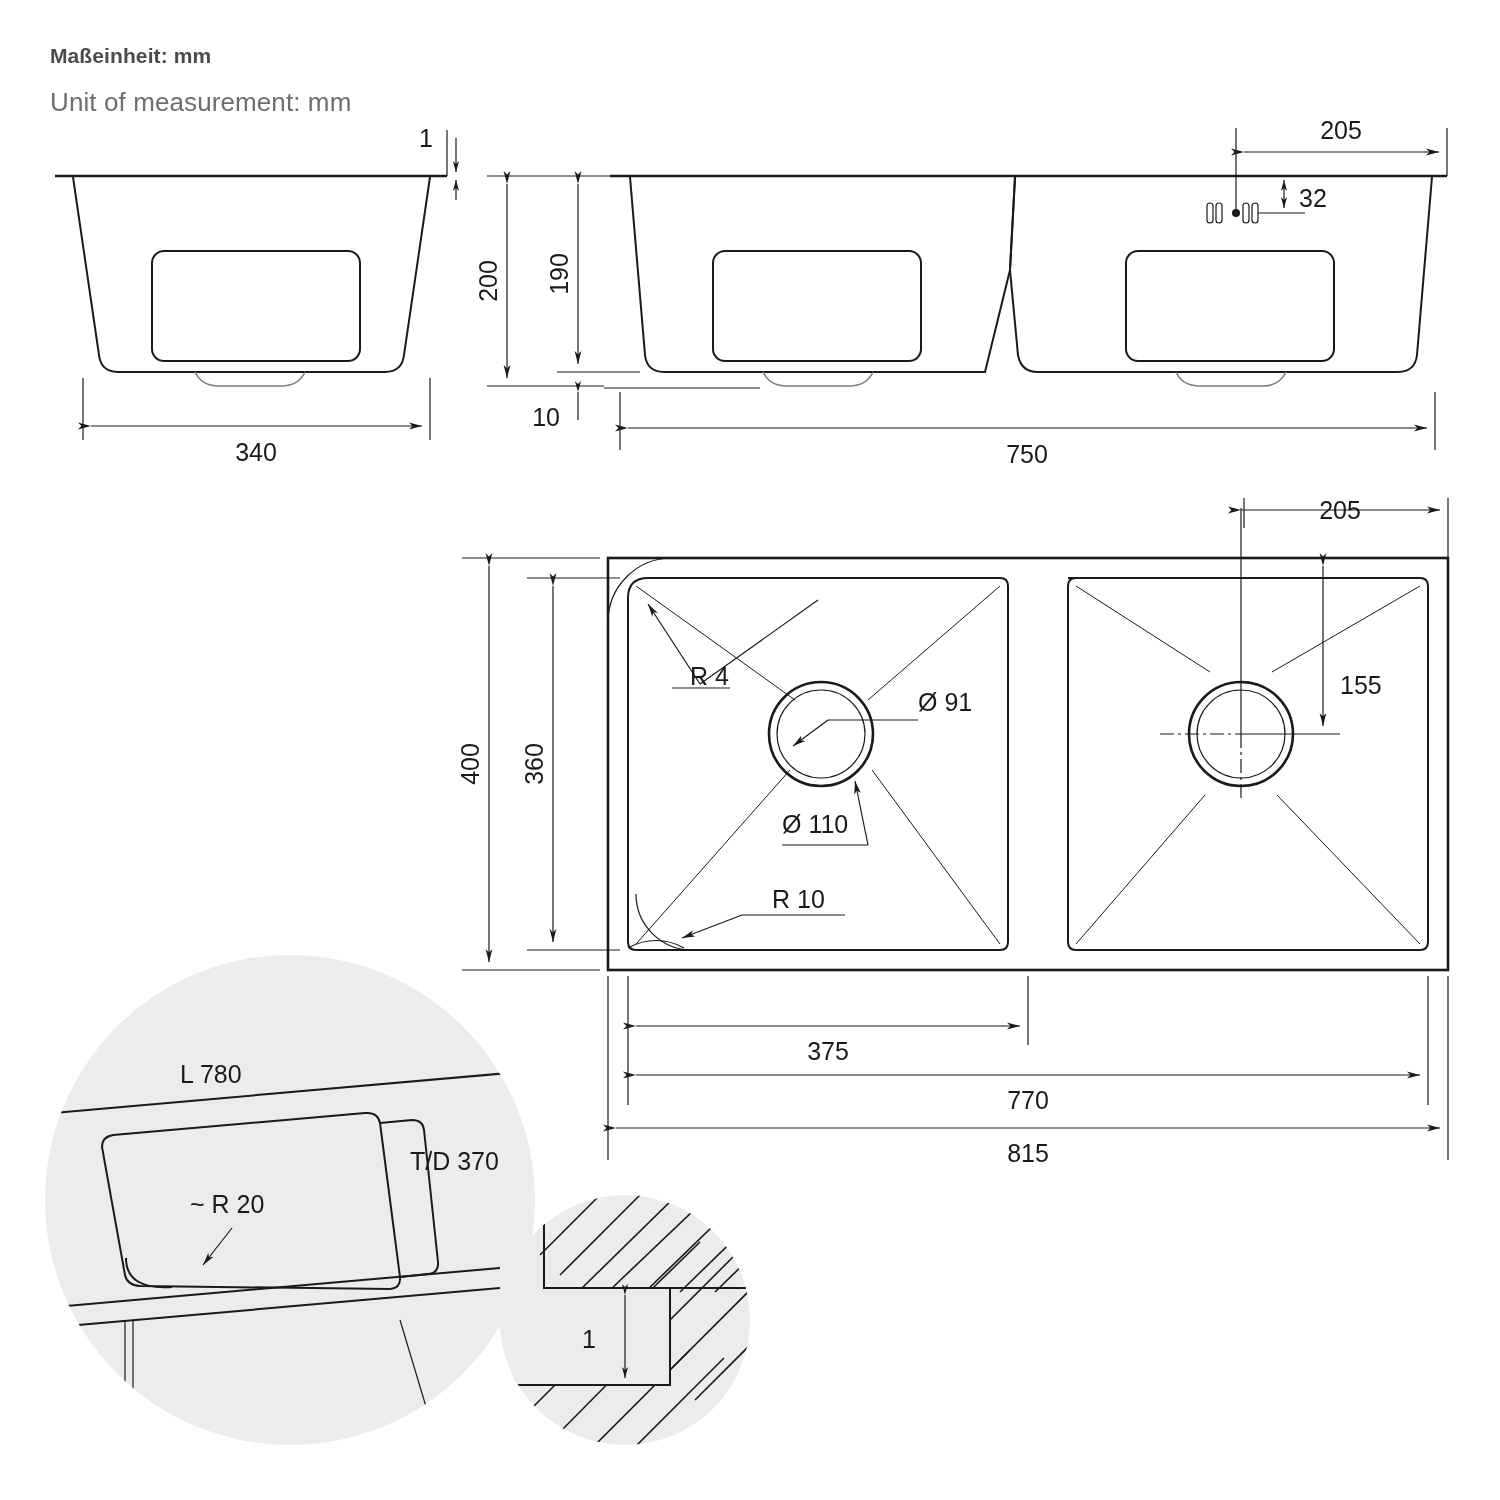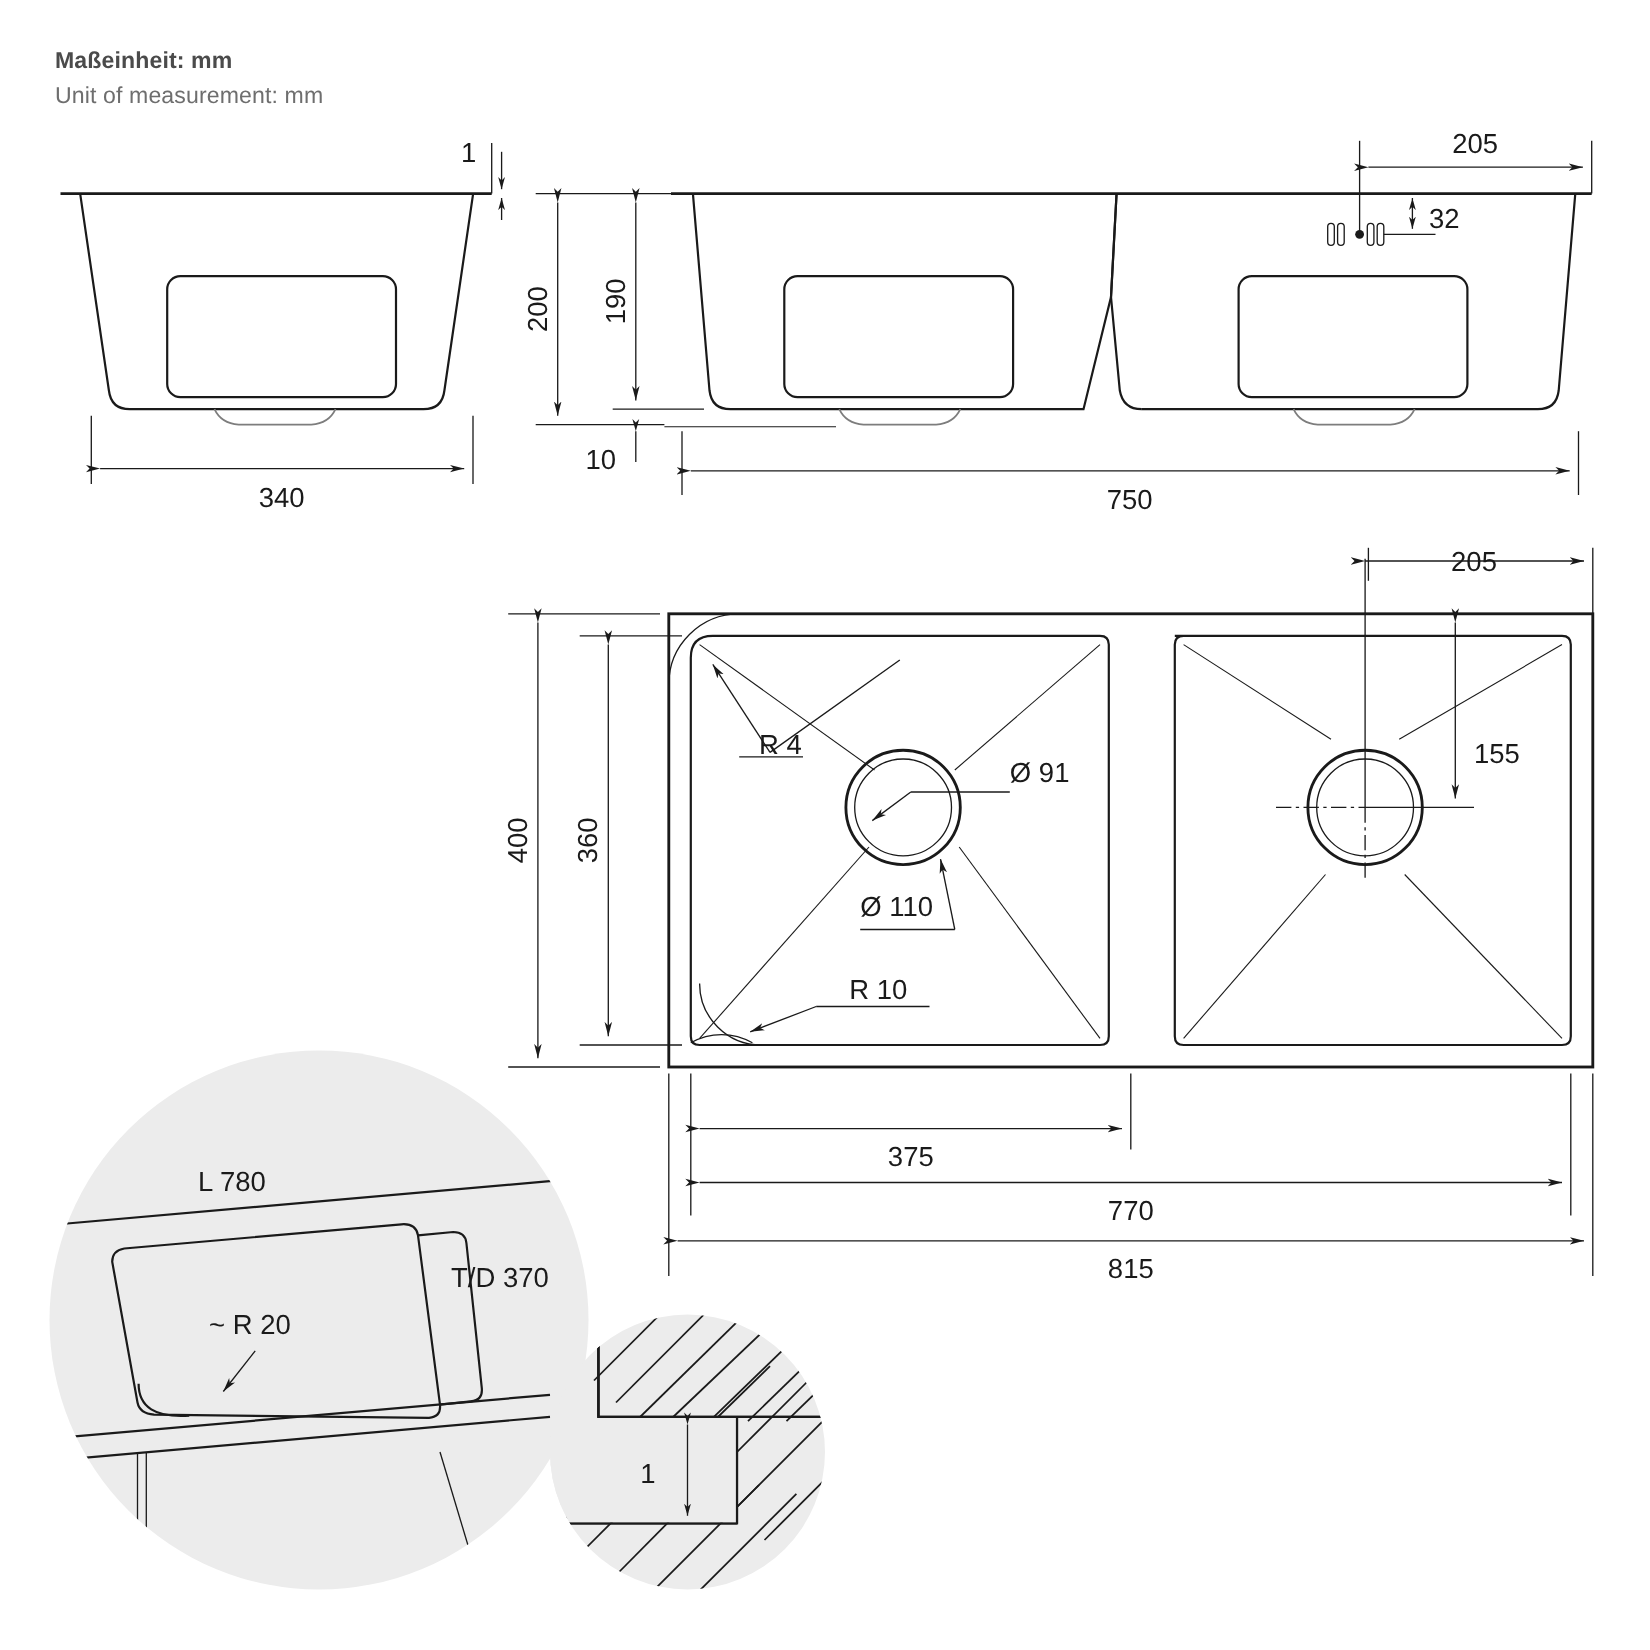--- a/index.html
+++ b/index.html
@@ -1,20 +1,20 @@
 <!DOCTYPE html>
 <html><head>
 <meta charset="utf-8">
 <style>
   html,body{margin:0;padding:0;background:#ffffff;}
   body{width:1500px;height:1500px;font-family:"Liberation Sans",sans-serif;overflow:hidden;}
   #stage{position:relative;width:1500px;height:1192px;}
   .hdr{position:absolute;left:50px;top:44px;}
   .hdr .l1{font-size:21px;font-weight:bold;color:#4b4b4b;letter-spacing:.1px;}
-  .hdr .l2{font-size:21px;font-weight:normal;color:#6e6e6e;letter-spacing:.1px;margin-top:8px;}
+  .hdr .l2{font-size:26px;font-weight:normal;color:#6e6e6e;letter-spacing:.1px;margin-top:19px;}
   svg{position:absolute;left:0;top:0;}
   text{font-family:"Liberation Sans",sans-serif;fill:#1a1a1a;}
   .dimtxt{font-size:25px;}
   .ln{fill:none;stroke:#1a1a1a;}
   .thick{stroke-width:2.6;}
   .med{stroke-width:2.0;}
   .thin{stroke-width:1.2;}
   .xthin{stroke-width:1.0;}
   .grayln{fill:none;stroke:#7d7d7d;stroke-width:1.6;}
   .dimln{fill:none;stroke:#1a1a1a;stroke-width:1.2;}

